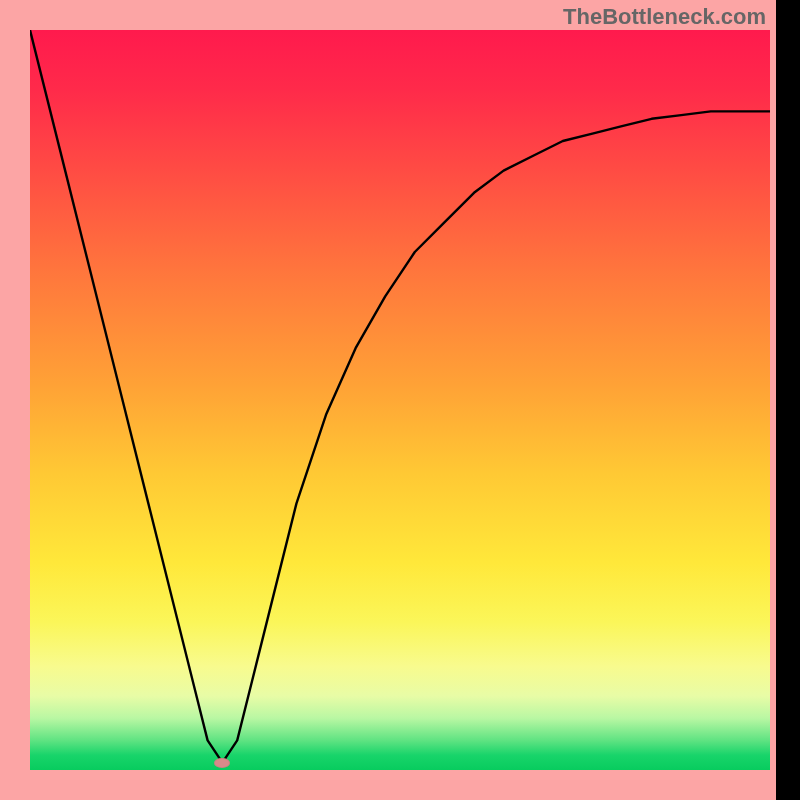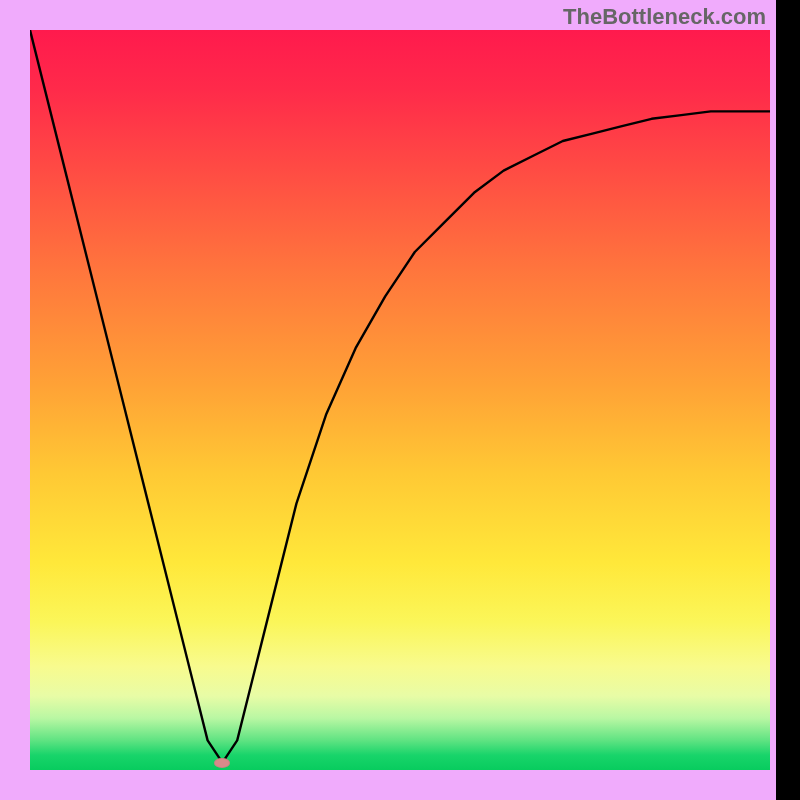--- a/index.html
+++ b/index.html
@@ -1,21 +1,21 @@
 <!DOCTYPE html>
 <html><head>
 <meta charset="utf-8">
 <style>
   * { margin: 0; padding: 0; box-sizing: border-box; }
   html, body { width: 800px; height: 800px; overflow: hidden; background: #000; }
   .frame {
     position: relative;
     width: 776px;
     height: 800px;
-    background: #f0abfc;
+    background: #fca5a5;
   }
   .watermark {
     position: absolute;
     top: 4px;
     right: 10px;
     color: #666;
     font-family: Arial, Helvetica, sans-serif;
     font-size: 22px;
     font-weight: bold;
     z-index: 5;

